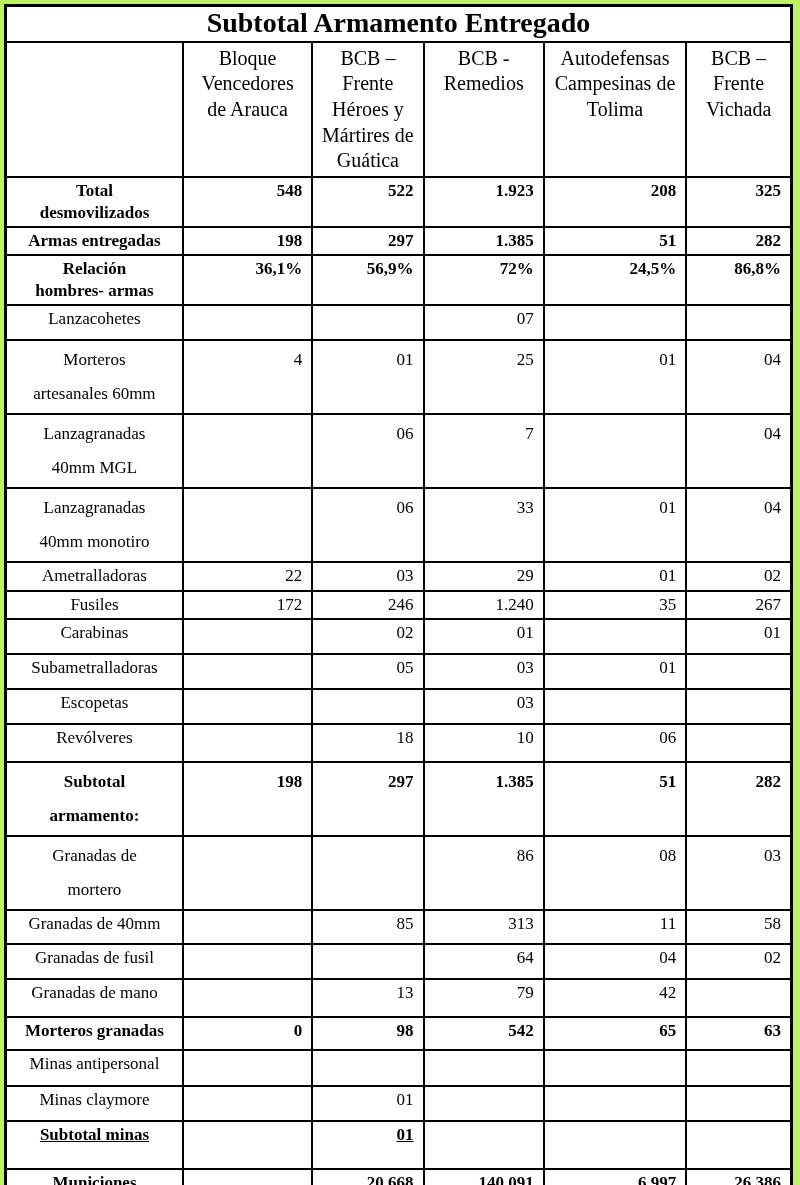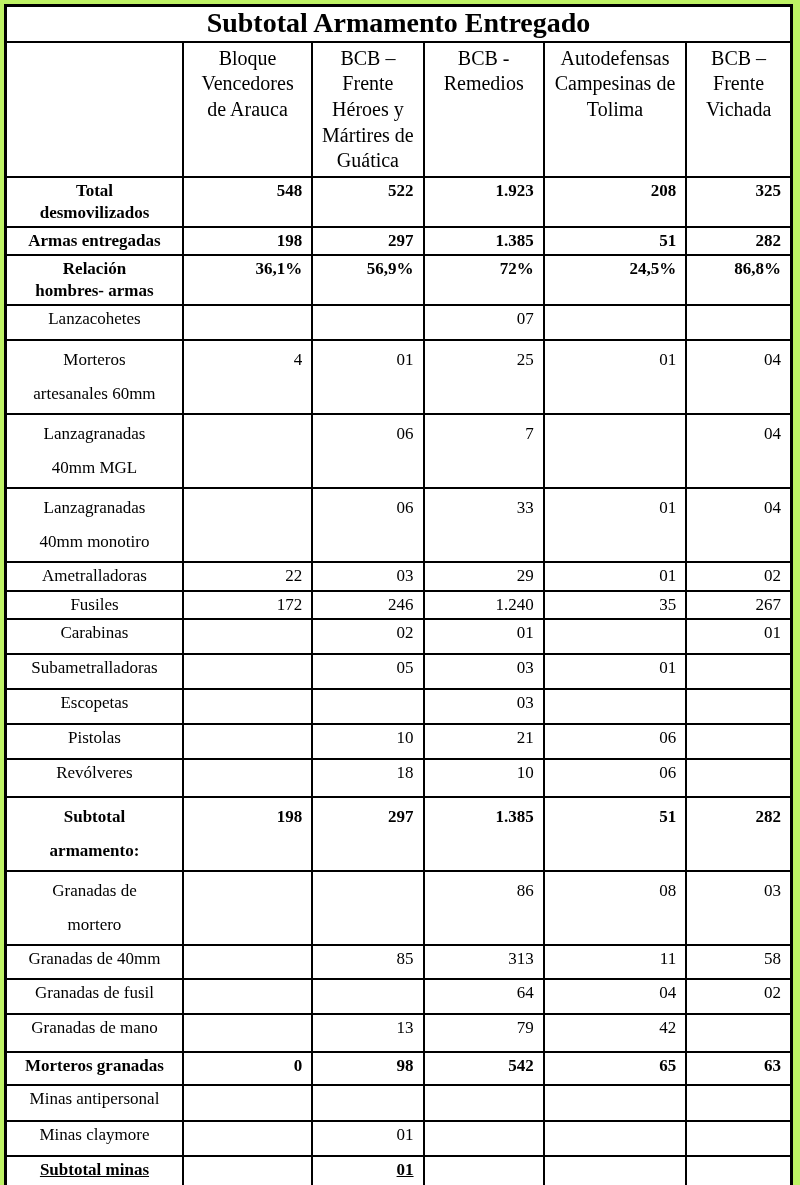--- a/index.html
+++ b/index.html
@@ -204,28 +204,20 @@
           <td class="value-cell"></td>
         </tr>
         <tr style="height: 35px;">
           <th class="row-label">Escopetas</th>
           <td class="value-cell"></td>
           <td class="value-cell"></td>
           <td class="value-cell">03</td>
           <td class="value-cell"></td>
           <td class="value-cell"></td>
         </tr>
-        <tr style="height: 35px;">
-          <th class="row-label">Pistolas</th>
-          <td class="value-cell"></td>
-          <td class="value-cell">10</td>
-          <td class="value-cell">21</td>
-          <td class="value-cell">06</td>
-          <td class="value-cell"></td>
-        </tr>
         <tr style="height: 38px;">
           <th class="row-label">Revólveres</th>
           <td class="value-cell"></td>
           <td class="value-cell">18</td>
           <td class="value-cell">10</td>
           <td class="value-cell">06</td>
           <td class="value-cell"></td>
         </tr>
         <tr class="bold spread" style="height: 70px;">
           <th class="row-label">Subtotal

